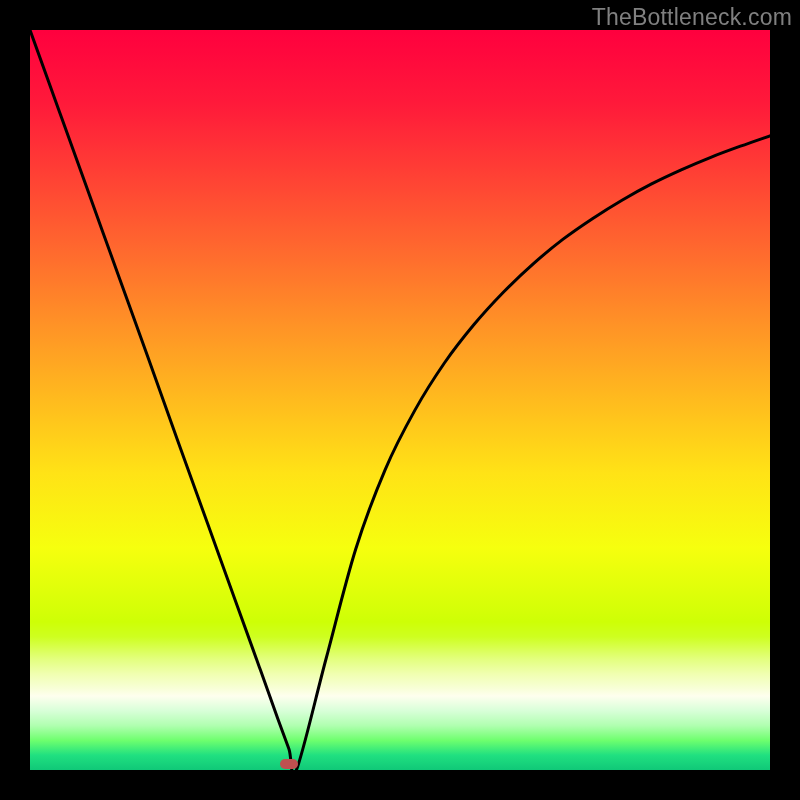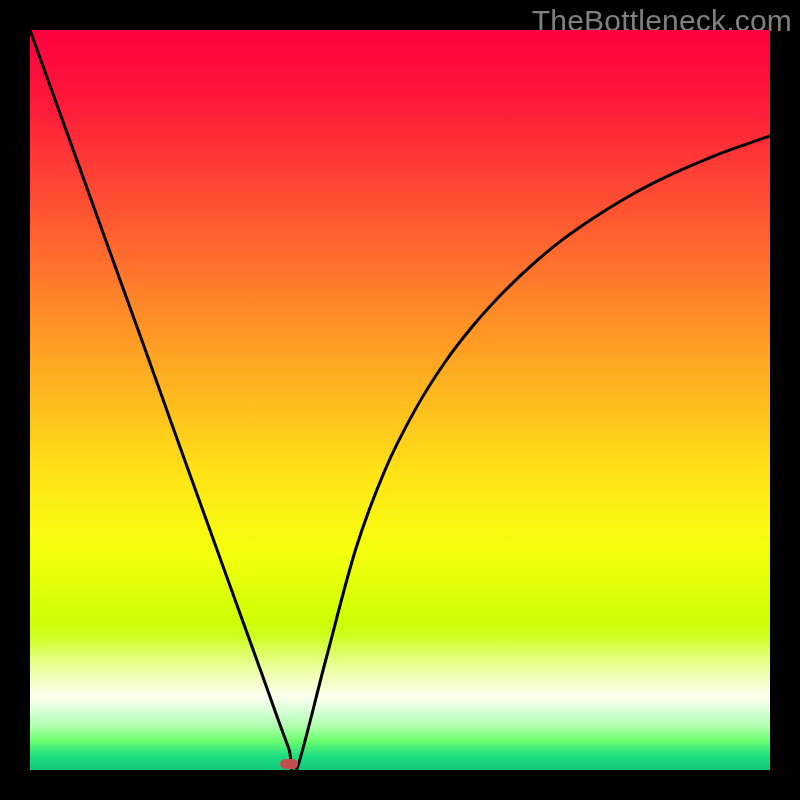--- a/index.html
+++ b/index.html
@@ -43,21 +43,21 @@
       #b0ffb0 94%,
       #6eff6e 96%,
       #20e080 98%,
       #10c878 100%
     );
   }
   .watermark {
     position: absolute;
     top: 4px;
     right: 8px;
-    font-size: 30px;
+    font-size: 23px;
     color: #808080;
     font-weight: 500;
     letter-spacing: 0.2px;
   }
   .marker {
     position: absolute;
     width: 18px;
     height: 10px;
     border-radius: 5px;
     z-index: 3;

